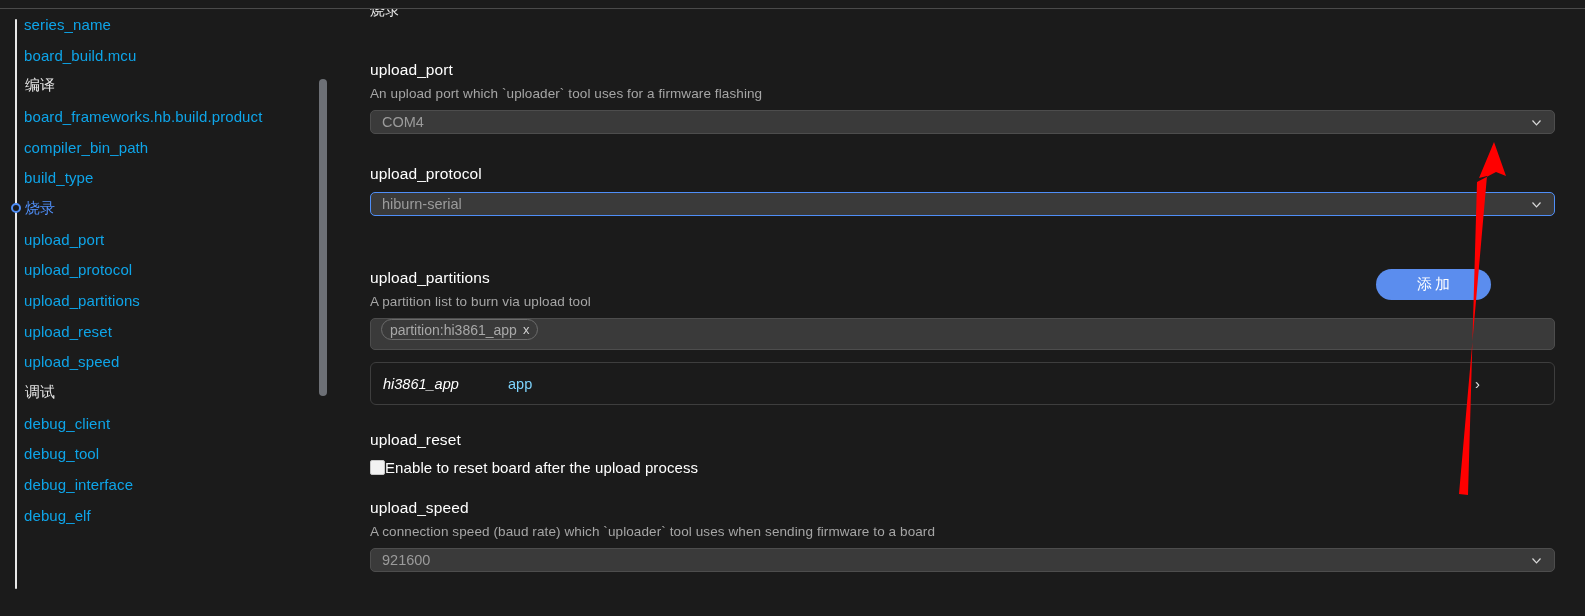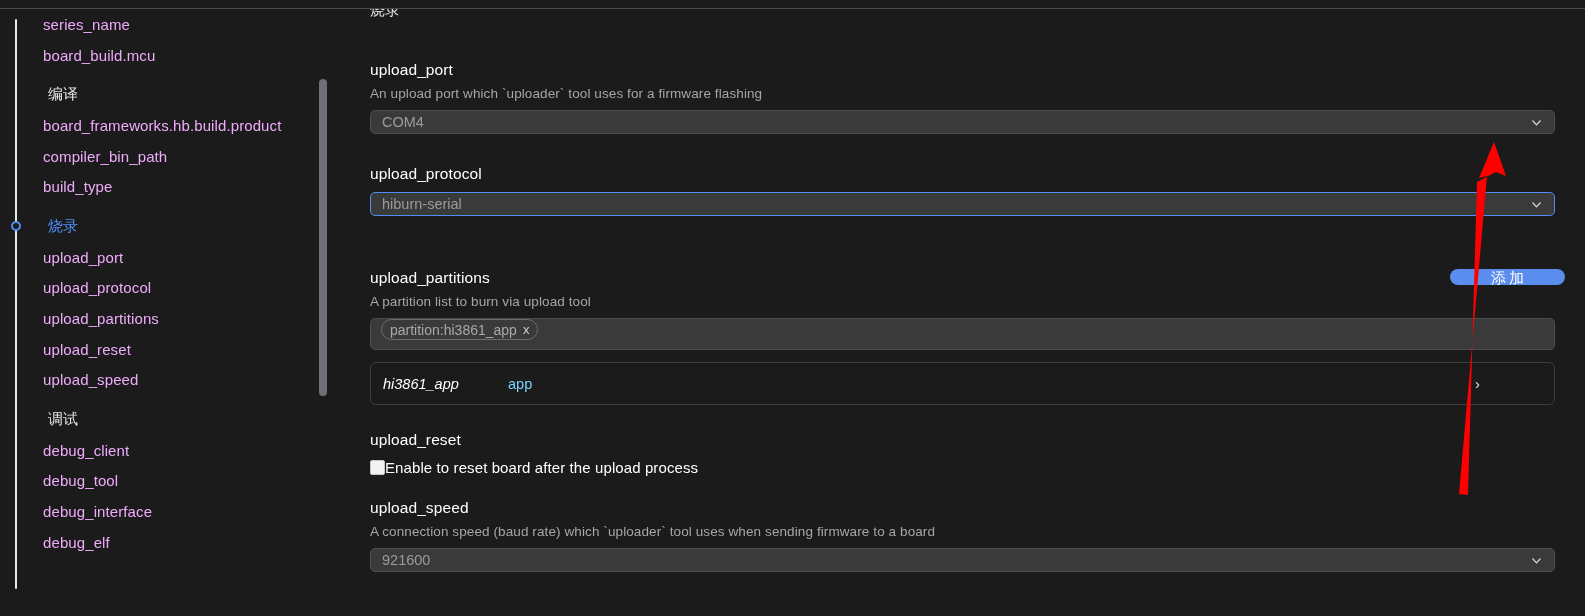--- a/index.html
+++ b/index.html
@@ -36,32 +36,31 @@
     border-radius: 1px;
   }
   .nav-list {
     position: absolute; left: 0; top: 0;
     width: 340px;
   }
   .nav-item {
     position: relative;
     height: 30.7px;
     display: flex; align-items: center;
-    padding-left: 43px;
+    padding-left: 24px;
     font-size: 15px;
-    color: #f0abfc;
+    color: #0ea5e9;
     letter-spacing: .1px;
     white-space: nowrap;
     cursor: pointer;
   }
   .nav-item.group {
-    padding-left: 48px;
+    padding-left: 25px;
     color: #e6e6e6;
     font-size: 15px;
-    margin-top: 9px;
   }
   .nav-item.group.active { color: #4f8ef7; }
   .nav-item .dot {
     position: absolute; left: 11px; top: 50%;
     margin-top: -5px;
     width: 10px; height: 10px;
     border-radius: 50%;
     background: #1b1b1b;
     border: 2.5px solid #4f8ef7;
     display: none;
@@ -206,22 +205,22 @@
     border-radius: 2px;
     flex: none;
   }
   .check-label {
     font-size: 15px; color: #ffffff;
     letter-spacing: .1px;
   }
 
   .add-btn {
     position: absolute;
-    left: 1110px; top: 260px;
-    width: 115px; height: 16px;
+    left: 1036px; top: 260px;
+    width: 115px; height: 31px;
     background: #5b8dee;
     border: none; border-radius: 16px;
     color: #ffffff;
     font-size: 15px;
     font-family: Liberation Serif, serif;
     letter-spacing: 3px;
     text-indent: 3px;
     cursor: pointer;
   }
 

